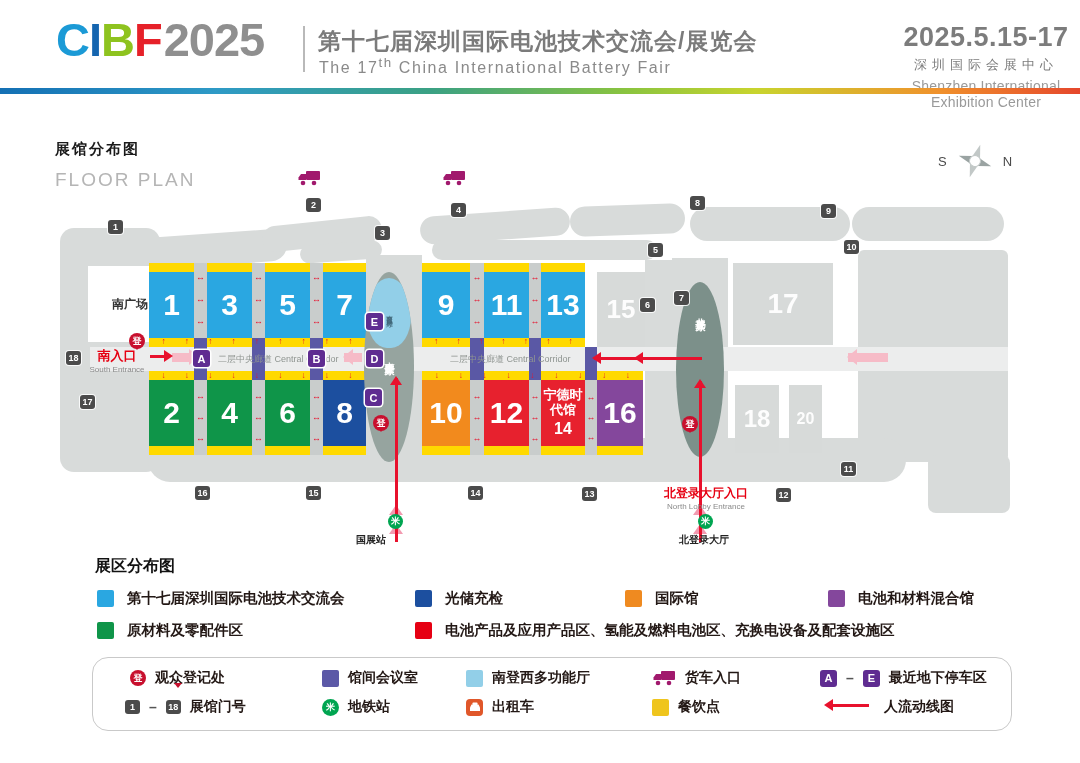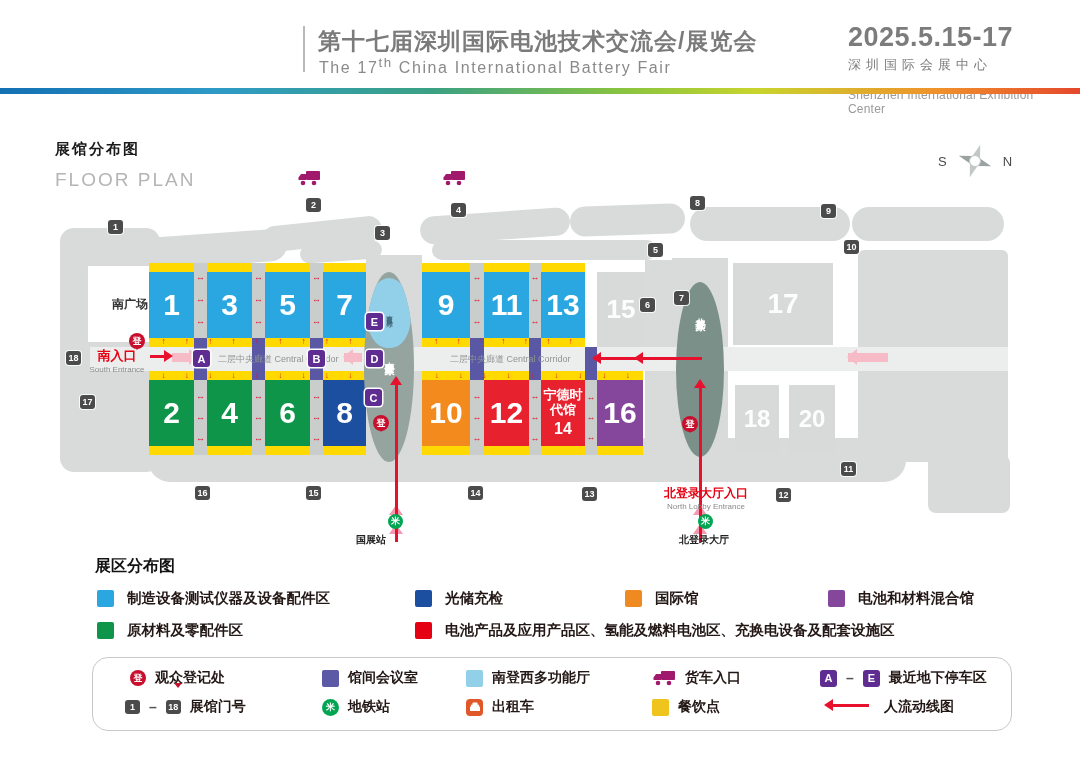--- a/index.html
+++ b/index.html
@@ -6,24 +6,24 @@
   .page{position:relative;width:1080px;height:763px;background:#fff;overflow:hidden;
         font-family:"Liberation Sans","DejaVu Sans",sans-serif;}
 
   
   .logo{position:absolute;left:56px;top:16px;font-size:47px;font-weight:800;letter-spacing:-1px;line-height:1;}
   .logo .lc{color:#1b9ad6}.logo .li{color:#1565af}.logo .lb{color:#8ec31f}.logo .lf{color:#e62129}
   .logo .lyear{color:#8f8f8f;margin-left:2px}
   .hdr-divider{position:absolute;left:303px;top:26px;width:2px;height:46px;background:#b9b9b9;}
   .title-cn{position:absolute;left:318px;top:26px;font-size:23px;font-weight:bold;color:#7b7b7b;letter-spacing:1px;}
   .title-en{position:absolute;left:319px;top:55px;font-size:16px;color:#8a8a8a;letter-spacing:1.6px;}
-  .hdr-right{position:absolute;left:848px;top:22px;width:188px;color:#7c7c7c;}
+  .hdr-right{position:absolute;left:892px;top:22px;width:188px;text-align:center;color:#7c7c7c;}
   .hdr-dates{font-size:27px;font-weight:800;letter-spacing:.5px;}
   .hdr-venue-cn{font-size:13px;letter-spacing:5px;margin-top:3px;}
-  .hdr-venue-en{font-size:12px;letter-spacing:.2px;margin-top:14px;color:#9a9a9a;}
+  .hdr-venue-en{font-size:14px;letter-spacing:.2px;margin-top:4px;color:#9a9a9a;}
   .grad{position:absolute;left:0;top:88px;width:1080px;height:6px;
         background:linear-gradient(90deg,#1470b4 0%,#2e9ac6 20%,#3ba183 40%,#8ac43f 58%,#c8d42e 70%,#f0912c 87%,#e5472c 100%);}
 
   
   .plan-title-cn{position:absolute;left:55px;top:140px;font-size:15px;font-weight:800;color:#1a1a1a;letter-spacing:2px;}
   .plan-title-en{position:absolute;left:55px;top:169px;font-size:19px;color:#b5b5b5;letter-spacing:2px;}
   .compass{position:absolute;left:938px;top:140px;display:flex;align-items:center;gap:7px;color:#4a4a4a;font-size:13px;}
 
   
   .bldg{position:absolute;background:#d8dbda;z-index:1;}
@@ -111,20 +111,23 @@
   .taxi{width:17px;height:17px;background:#e0572a;border-radius:4px;display:flex;align-items:center;justify-content:center;}
   .truck-map{position:absolute;z-index:8;}
   .flow-arrow{position:absolute;left:827px;top:704px;width:42px;height:2.5px;background:#e8112d;z-index:2;}
   .flow-arrow::before{content:"";position:absolute;left:-9px;top:-5px;border:6px solid transparent;border-right:9px solid #e8112d;}
 </style>
 </head>
 <body>
 
 <div class="page">
 
+  <div class="logo">
+    <span class="lc">C</span><span class="li">I</span><span class="lb">B</span><span class="lf">F</span><span class="lyear">2025</span>
+  </div>
   <div class="hdr-divider"></div>
   <div class="title-cn">第十七届深圳国际电池技术交流会/展览会</div>
   <div class="title-en"><span>The 17</span><sup>th</sup><span> China International Battery Fair</span></div>
   <div class="hdr-right">
     <div class="hdr-dates">2025.5.15-17</div>
     <div class="hdr-venue-cn">深圳国际会展中心</div>
     <div class="hdr-venue-en">Shenzhen International Exhibition Center</div>
   </div>
   <div class="grad"></div>
 
@@ -233,21 +236,21 @@
   <div class="hall c-gray" style="left:597px;top:272px;width:48px;height:75px;font-size:26px">15</div>
   <div class="hall c-orange" style="left:422px;top:380px;width:48px;height:66px">10</div>
   <div class="hall c-red" style="left:484px;top:380px;width:45px;height:66px">12</div>
   <div class="hall c-red hall14" style="left:541px;top:380px;width:44px;height:66px">
     <span>宁德时代馆</span>
     <span class="n">14</span>
   </div>
   <div class="hall c-purple" style="left:597px;top:380px;width:46px;height:66px">16</div>
   <div class="hall c-gray" style="left:733px;top:263px;width:100px;height:82px;font-size:28px">17</div>
   <div class="hall c-gray" style="left:735px;top:385px;width:44px;height:68px;font-size:24px">18</div>
-  <div class="hall c-gray" style="left:789px;top:385px;width:46px;height:68px;font-size:24px">20</div>
+  <div class="hall c-gray" style="left:789px;top:385px;width:33px;height:68px;font-size:16px">20</div>
 
   <div class="conn" style="left:194px;width:13px">
     <div class="mid"></div>
     <div class="arrs t">
         <span class="ha"></span>
         <span class="ha"></span>
         <span class="ha"></span>
       </div>
     <div class="arrs b">
         <span class="ha"></span>
@@ -411,21 +414,21 @@
     <div class="ent-en">North Lobby Entrance</div>
   </div>
   <div class="metro" style="left:698px;top:514px">
       <span>米</span>
     </div>
   <div class="station-label" style="left:679px;top:533px">北登录大厅</div>
 
   <div class="legend-title">展区分布图</div>
   <div class="legend-item" style="left:97px;top:589px">
     <span class="sq lc-lblue"></span>
-    <span>制造设备测试仪器及设备配件区</span>
+    <span>第十七届深圳国际电池技术交流会</span>
   </div>
   <div class="legend-item" style="left:415px;top:589px">
     <span class="sq lc-dblue"></span>
     <span>光储充检</span>
   </div>
   <div class="legend-item" style="left:625px;top:589px">
     <span class="sq lc-orange"></span>
     <span>国际馆</span>
   </div>
   <div class="legend-item" style="left:828px;top:589px">

